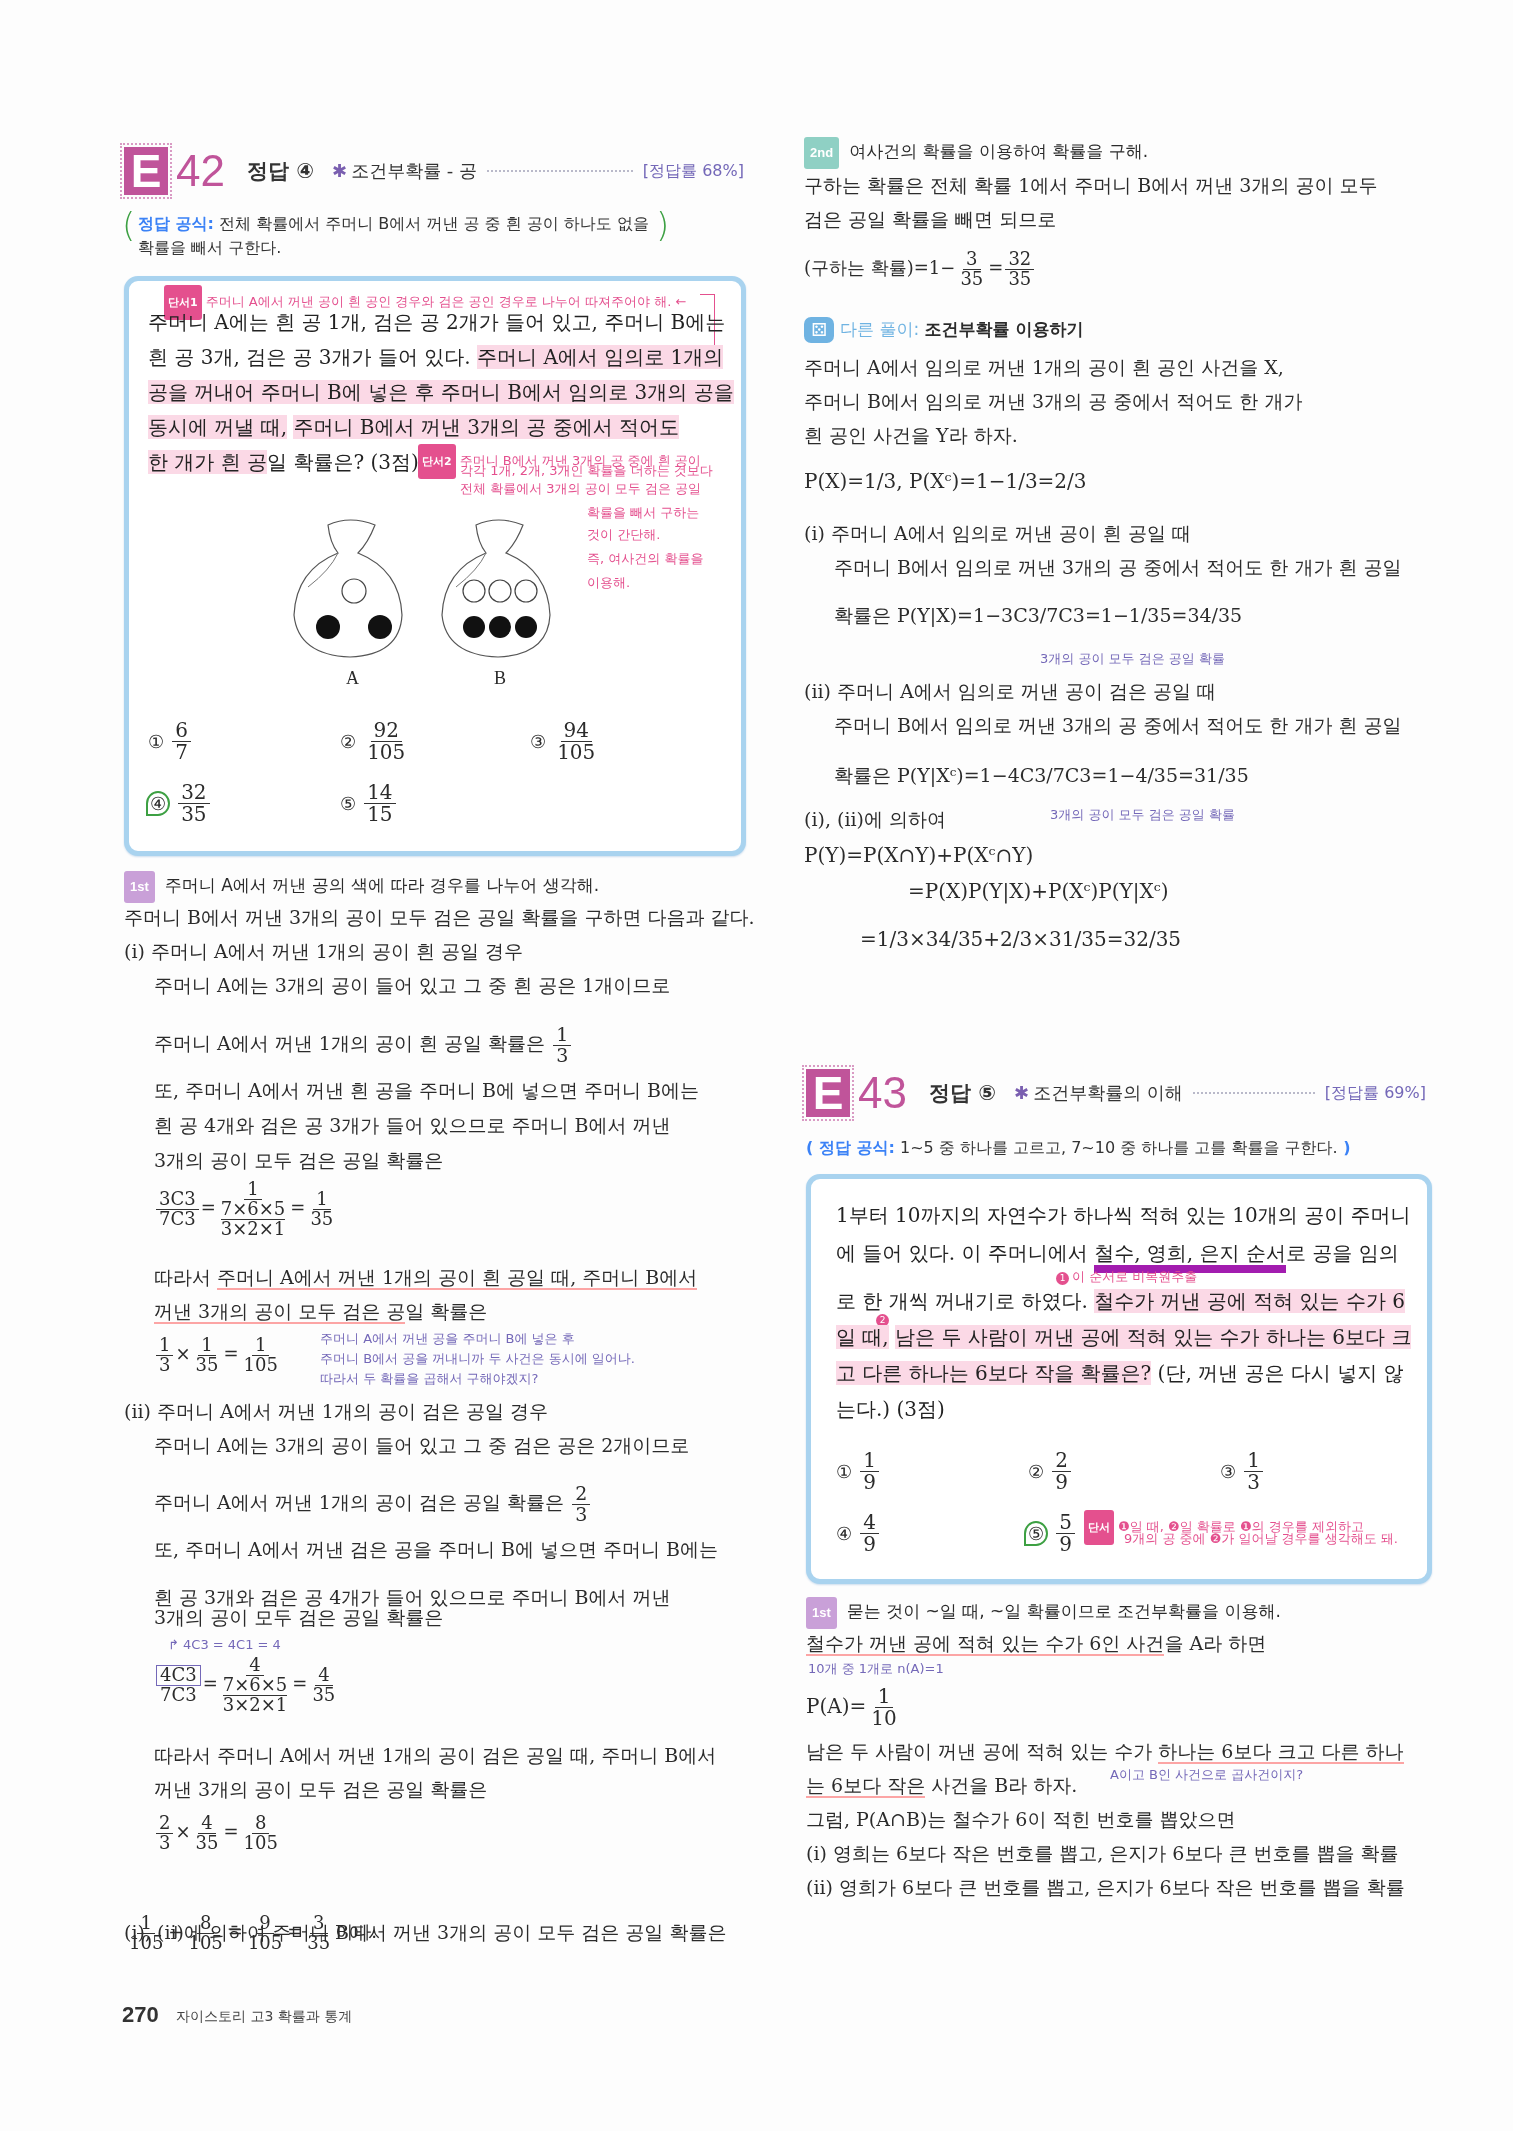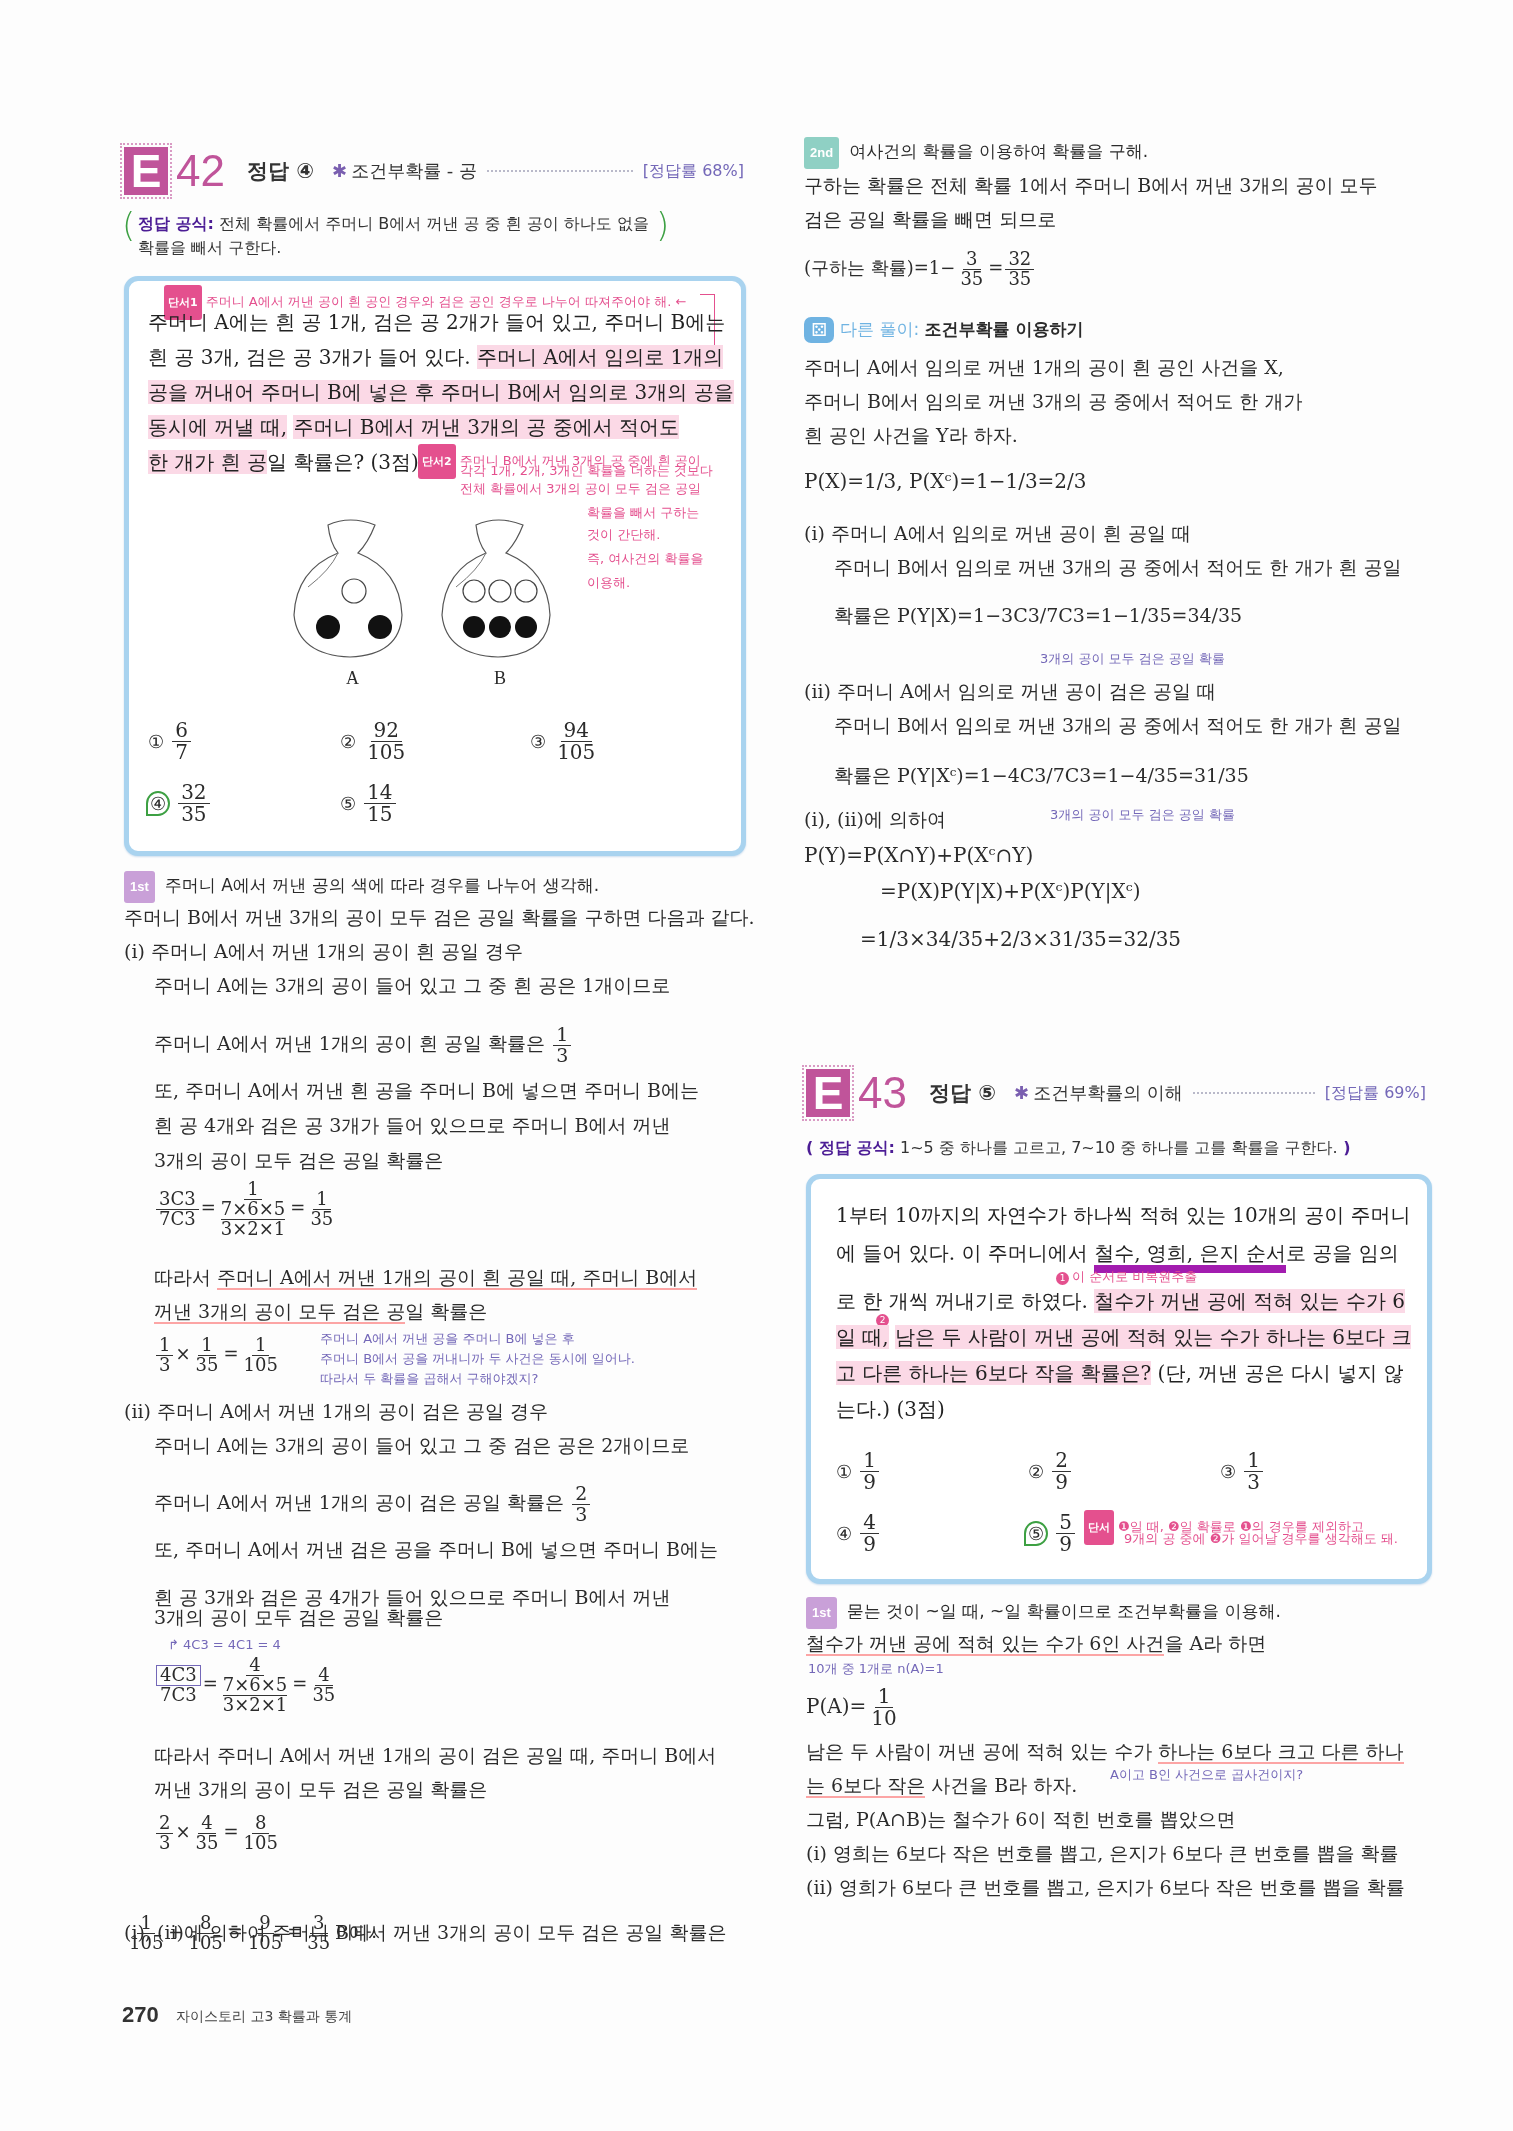--- a/index.html
+++ b/index.html
@@ -14,21 +14,21 @@
   .ebox { width:44px; height:48px; background:#c0549a; color:#fff; font-family:"Liberation Sans",sans-serif;
           font-weight:bold; font-size:46px; line-height:48px; text-align:center; outline:2px dotted #d99bc4; outline-offset:2px; }
   .pnum { font-family:"Liberation Sans",sans-serif; color:#c0549a; font-size:44px; margin-left:8px; line-height:48px; }
   .ans { font-family:"DejaVu Sans",sans-serif; font-weight:bold; font-size:21px; margin-left:22px; color:#333; }
   .topic { font-family:"DejaVu Sans",sans-serif; font-size:18px; margin-left:18px; color:#333; }
   .topic .star { color:#7a5fb0; margin-right:4px; }
   .dots { flex:1; border-bottom:2px dotted #b9b9c9; margin:0 10px; height:0; align-self:center; }
   .rate { font-family:"DejaVu Sans",sans-serif; font-size:16px; color:#7468b8; }
 
   .formula { position:absolute; font-family:"DejaVu Sans",sans-serif; font-size:16px; line-height:24px; color:#333; }
-  .formula .gl { color:#4c1d95; font-weight:bold;margin-top:24px; }
+  .formula .gl { color:#3b82f6; font-weight:bold;margin-top:24px; }
   .brk { color:#3da043; font-size:34px; position:absolute; font-family:"DejaVu Sans",sans-serif; font-weight:200; }
 
   .qbox { position:absolute; border:5px solid #a9d3ef; border-radius:14px; background:#fff; box-shadow:0 1px 2px #cde; }
   .qtext { position:absolute; font-size:20px; line-height:34px; color:#222; white-space:nowrap; }
   .hl { background:#fbd9e6; }
   .hint { position:absolute; font-family:"DejaVu Sans",sans-serif; font-size:13px; color:#e4508e; line-height:18px; white-space:nowrap; }
   .tag { display:inline-block; background:#e4508e; color:#fff; font-weight:bold; font-size:11px; padding:10px 4px; border-radius:3px; margin-right:4px; line-height:15px; }
   .step { display:inline-block; color:#fff; font-family:"Liberation Sans",sans-serif; font-weight:bold; font-size:13px; padding:1px 6px; border-radius:3px; margin-right:10px; }
   .s1 { background:#c9a0d8; }
   .s2 { background:#8fd0c4; }
@@ -261,21 +261,21 @@
 <div class="line" style="left:804px;top:518px;">(i) 주머니 A에서 임의로 꺼낸 공이 흰 공일 때</div>
 <div class="line" style="left:834px;top:552px;">주머니 B에서 임의로 꺼낸 3개의 공 중에서 적어도 한 개가 흰 공일</div>
 <div class="line" style="left:834px;top:600px;">확률은 P(Y|X)=1−3C3/7C3=1−1/35=34/35</div>
 <div class="note" style="left:1040px;top:650px;">3개의 공이 모두 검은 공일 확률</div>
 <div class="line" style="left:804px;top:676px;">(ii) 주머니 A에서 임의로 꺼낸 공이 검은 공일 때</div>
 <div class="line" style="left:834px;top:710px;">주머니 B에서 임의로 꺼낸 3개의 공 중에서 적어도 한 개가 흰 공일</div>
 <div class="line" style="left:834px;top:760px;">확률은 P(Y|Xᶜ)=1−4C3/7C3=1−4/35=31/35</div>
 <div class="line" style="left:804px;top:804px;">(i), (ii)에 의하여</div>
 <div class="note" style="left:1050px;top:806px;">3개의 공이 모두 검은 공일 확률</div>
 <div class="line" style="left:804px;top:840px;font-size:20px;">P(Y)=P(X∩Y)+P(Xᶜ∩Y)</div>
-<div class="line" style="left:880px;top:876px;font-size:20px;">=P(X)P(Y|X)+P(Xᶜ)P(Y|Xᶜ)</div>
+<div class="line" style="left:908px;top:876px;font-size:20px;">=P(X)P(Y|X)+P(Xᶜ)P(Y|Xᶜ)</div>
 <div class="line" style="left:860px;top:924px;font-size:20px;">=1/3×34/35+2/3×31/35=32/35</div>
 
 <div class="phead" style="left:806px;top:1068px;width:620px;">
   <div class="ebox">E</div>
   <div class="pnum">43</div>
   <div class="ans">정답 ⑤</div>
   <div class="topic"><span class="star">✱</span><span>조건부확률의 이해</span></div>
   <div class="dots"></div>
   <div class="rate">[정답률 69%]</div>
 </div>

